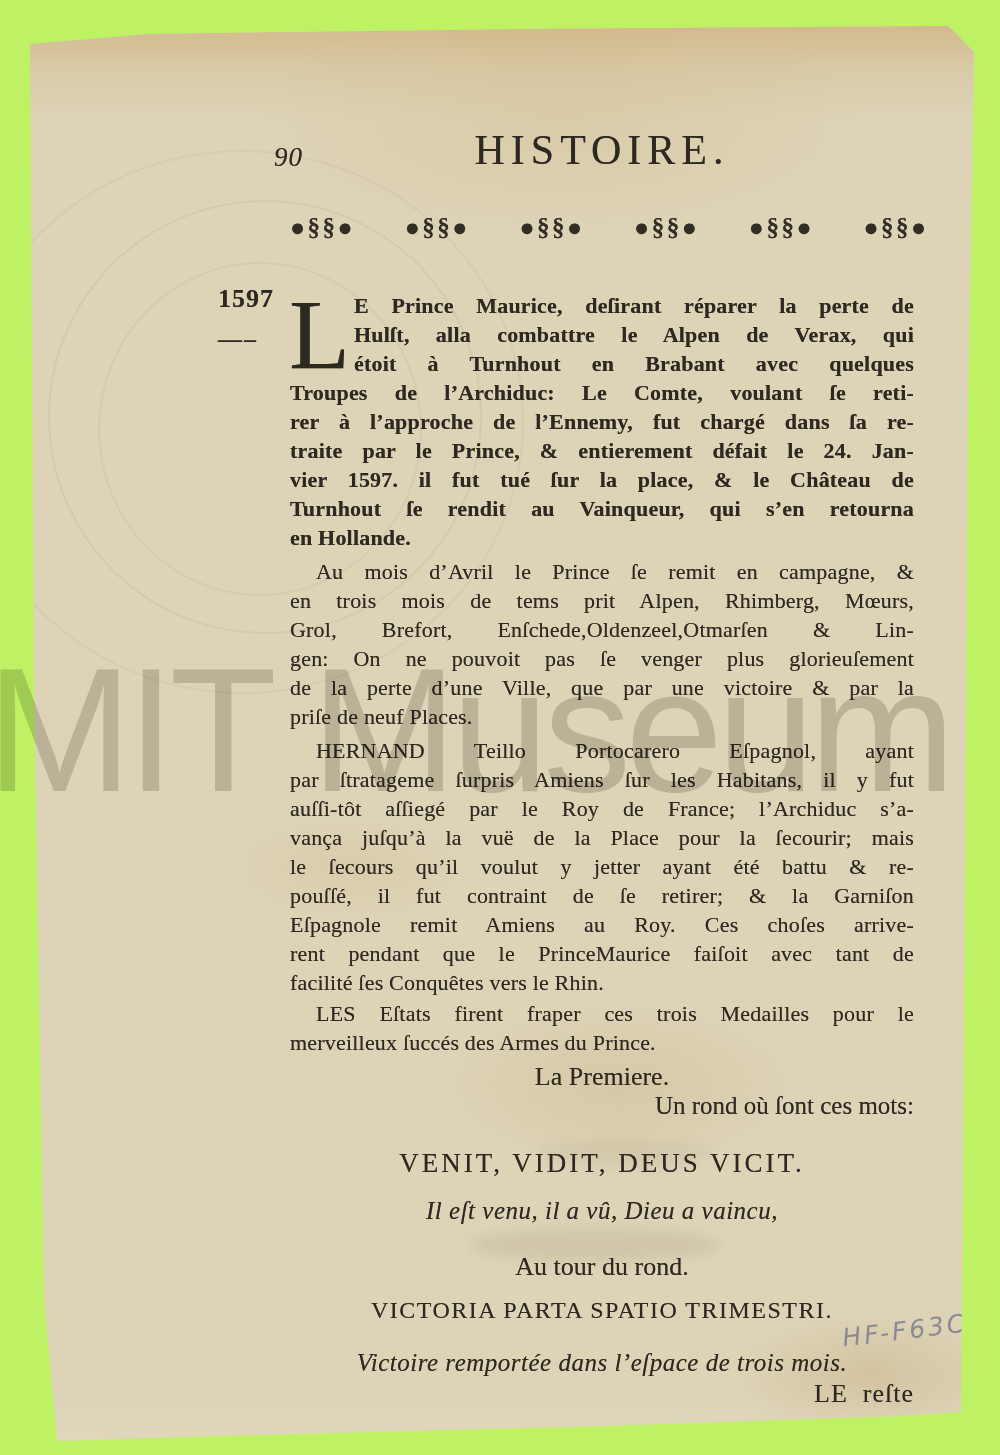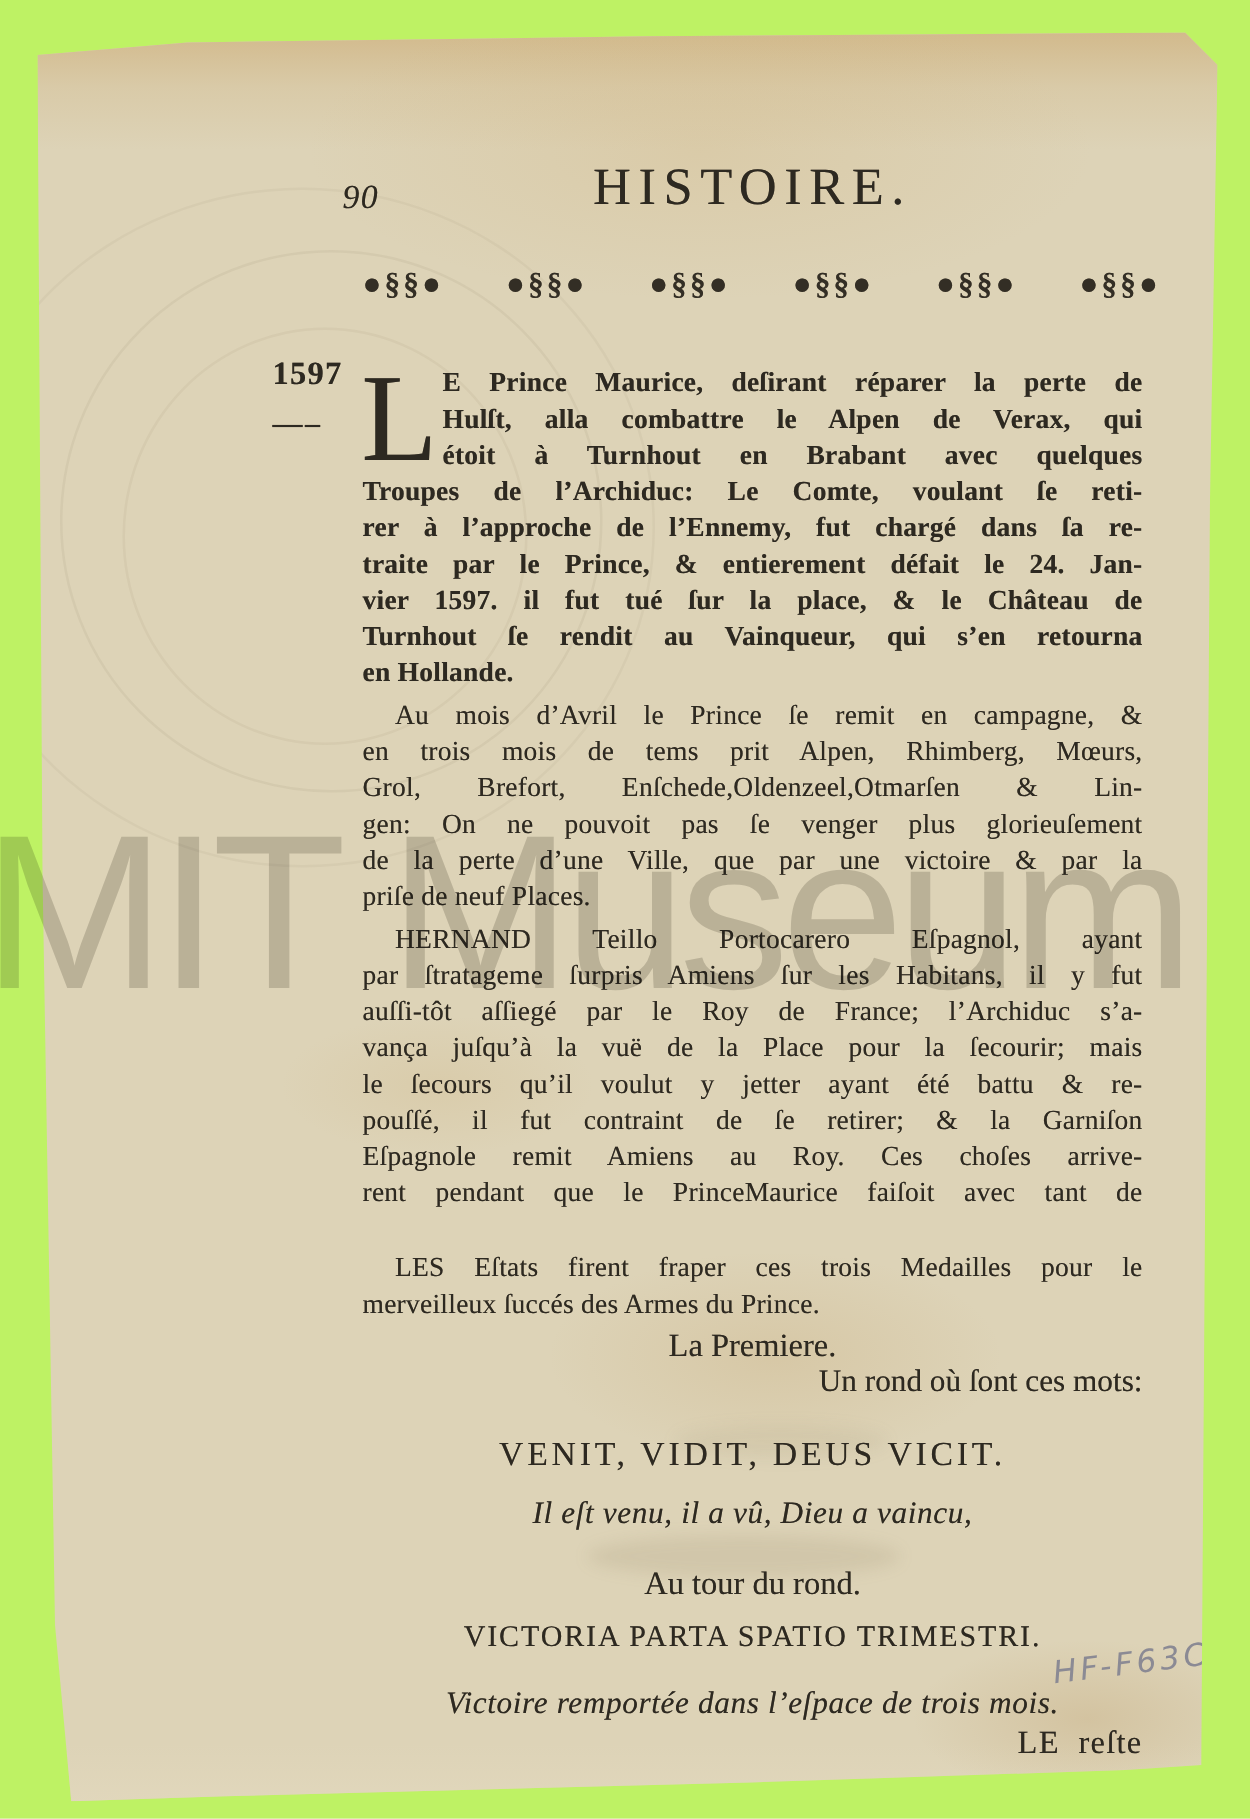--- a/index.html
+++ b/index.html
@@ -131,20 +131,21 @@
       </section>
     <section class="blk para p3 indent-first ink" style="position:absolute;">
         <div class="line">HERNAND Teillo Portocarero Eſpagnol, ayant</div>
         <div class="line">par ſtratageme ſurpris Amiens ſur les Habitans, il y fut</div>
         <div class="line">auſſi-tôt aſſiegé par le Roy de France; l’Archiduc s’a-</div>
         <div class="line">vança juſqu’à la vuë de la Place pour la ſecourir; mais</div>
         <div class="line">le ſecours qu’il voulut y jetter ayant été battu &amp; re-</div>
         <div class="line">pouſſé, il fut contraint de ſe retirer; &amp; la Garniſon</div>
         <div class="line">Eſpagnole remit Amiens au Roy.  Ces choſes arrive-</div>
         <div class="line">rent pendant que le PrinceMaurice faiſoit avec tant de</div>
+        <div class="line last">facilité ſes Conquêtes vers le Rhin.</div>
       </section>
     <section class="blk para p4 indent-first ink" style="position:absolute;">
         <div class="line">LES Eſtats firent fraper ces trois Medailles pour le</div>
         <div class="line last">merveilleux ſuccés des  Armes du Prince.</div>
       </section>
 
     <div class="blk cline premiere ink" style="position:absolute;">La Premiere.</div>
     <div class="blk cline unrond ink" style="position:absolute;">Un rond où ſont ces mots:</div>
     <div class="blk cline venit ink" style="position:absolute;">VENIT, VIDIT, DEUS VICIT.</div>
     <div class="blk cline italic-line italic1 ink" style="position:absolute;">Il eſt venu, il a vû, Dieu a vaincu,</div>

